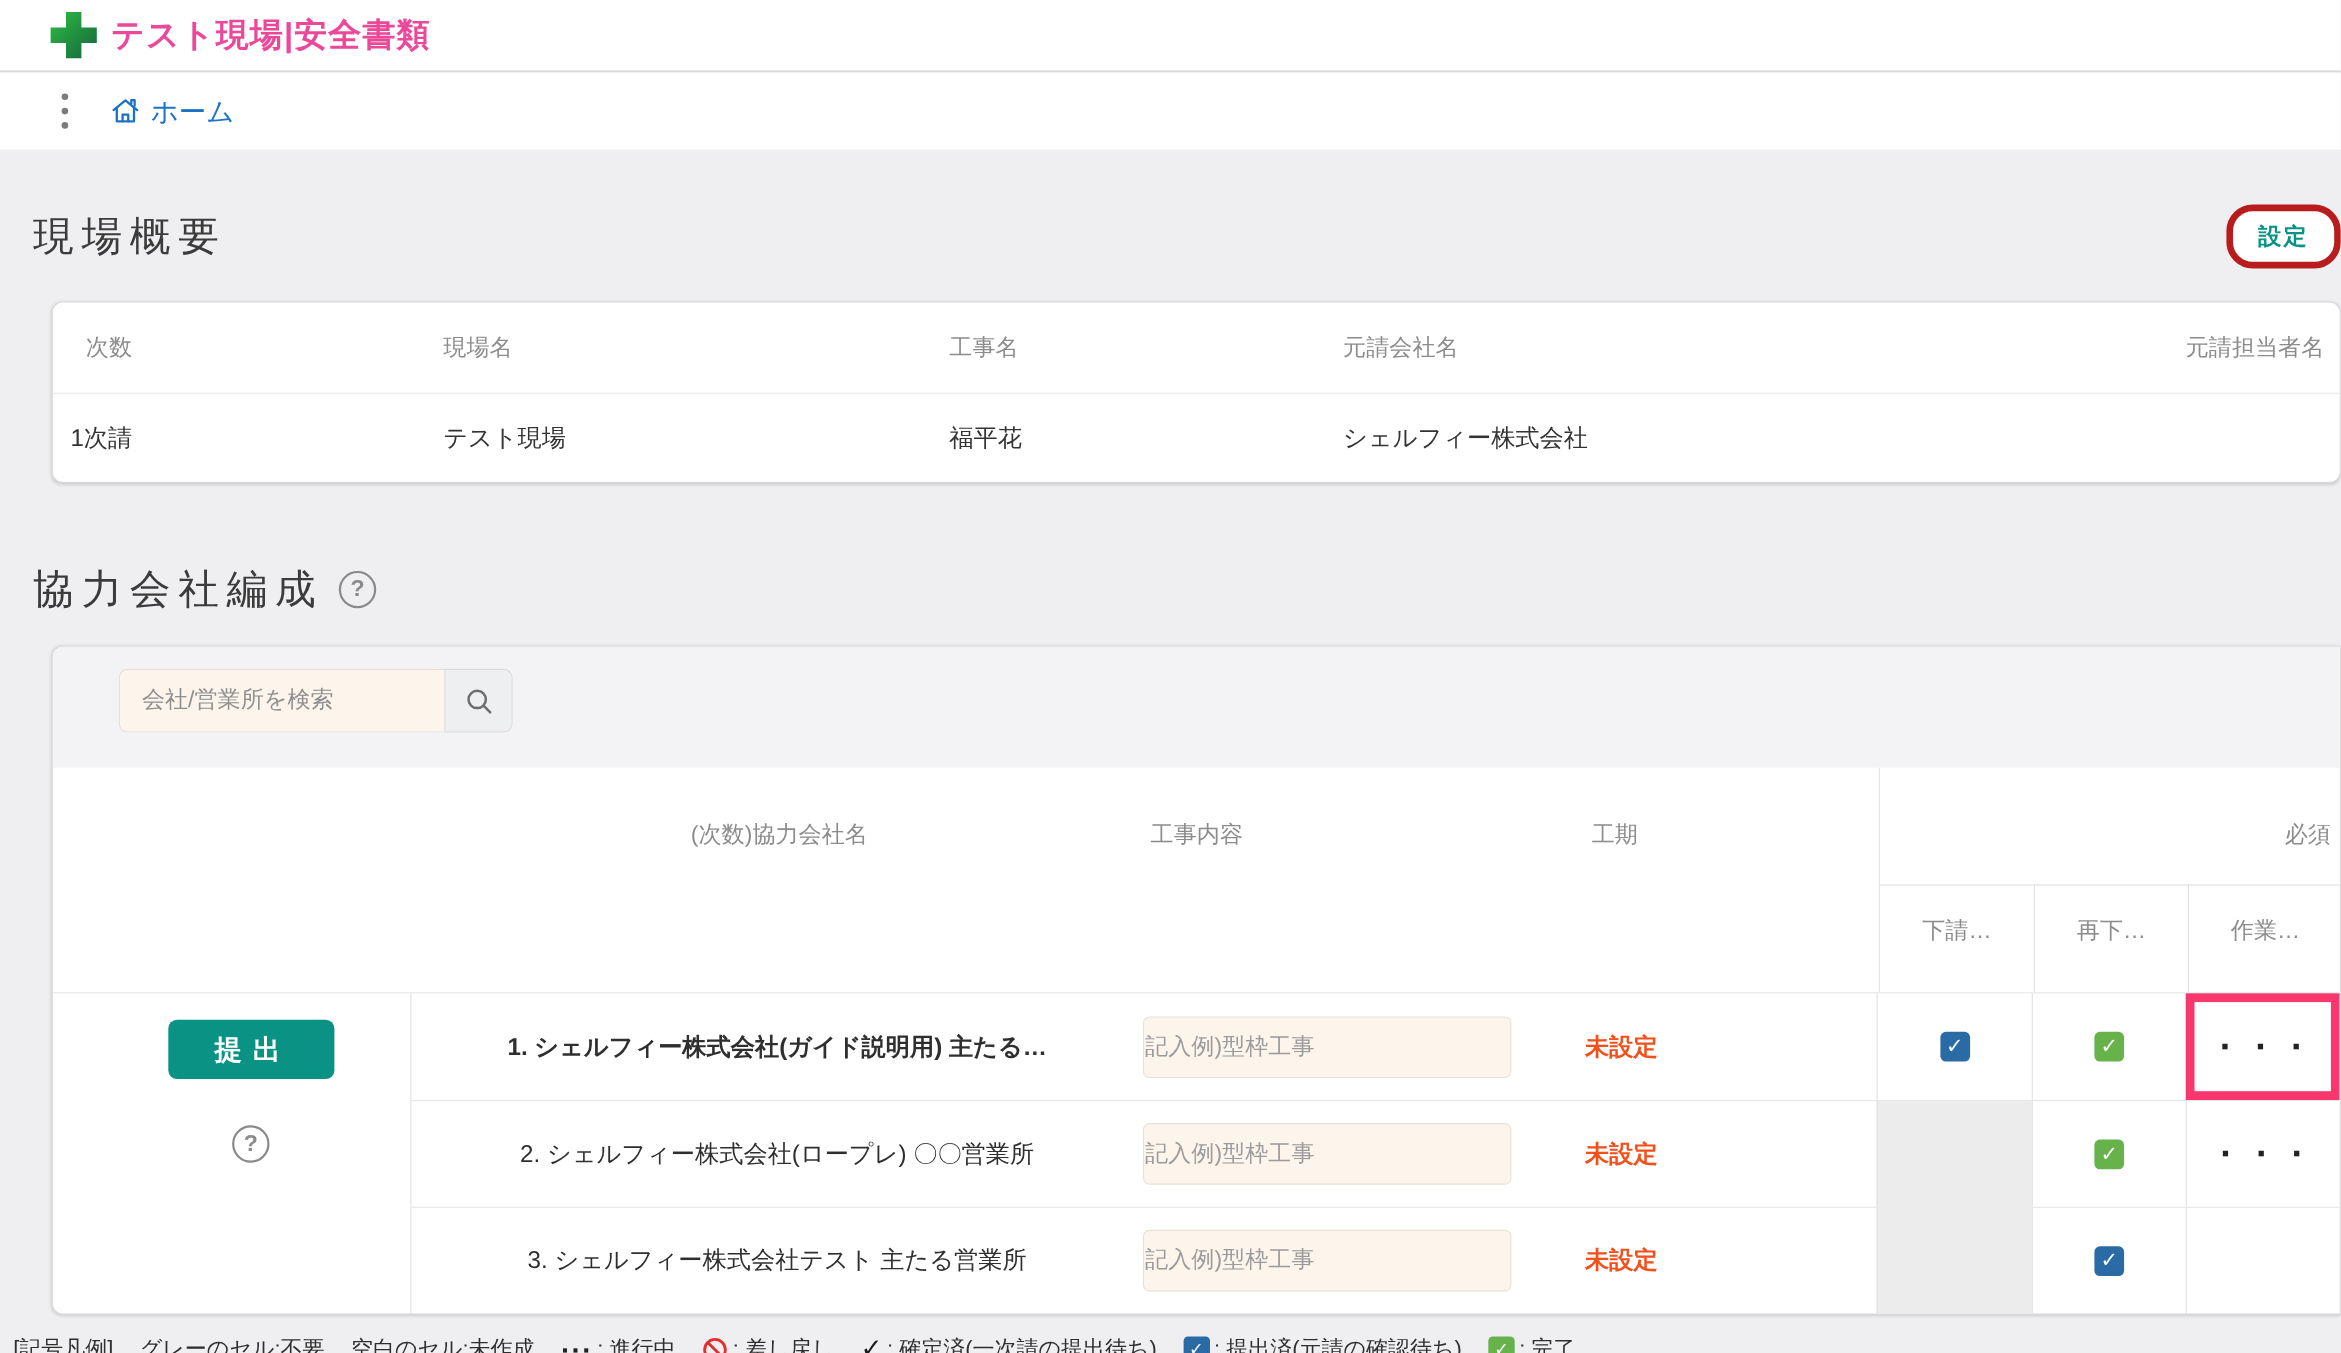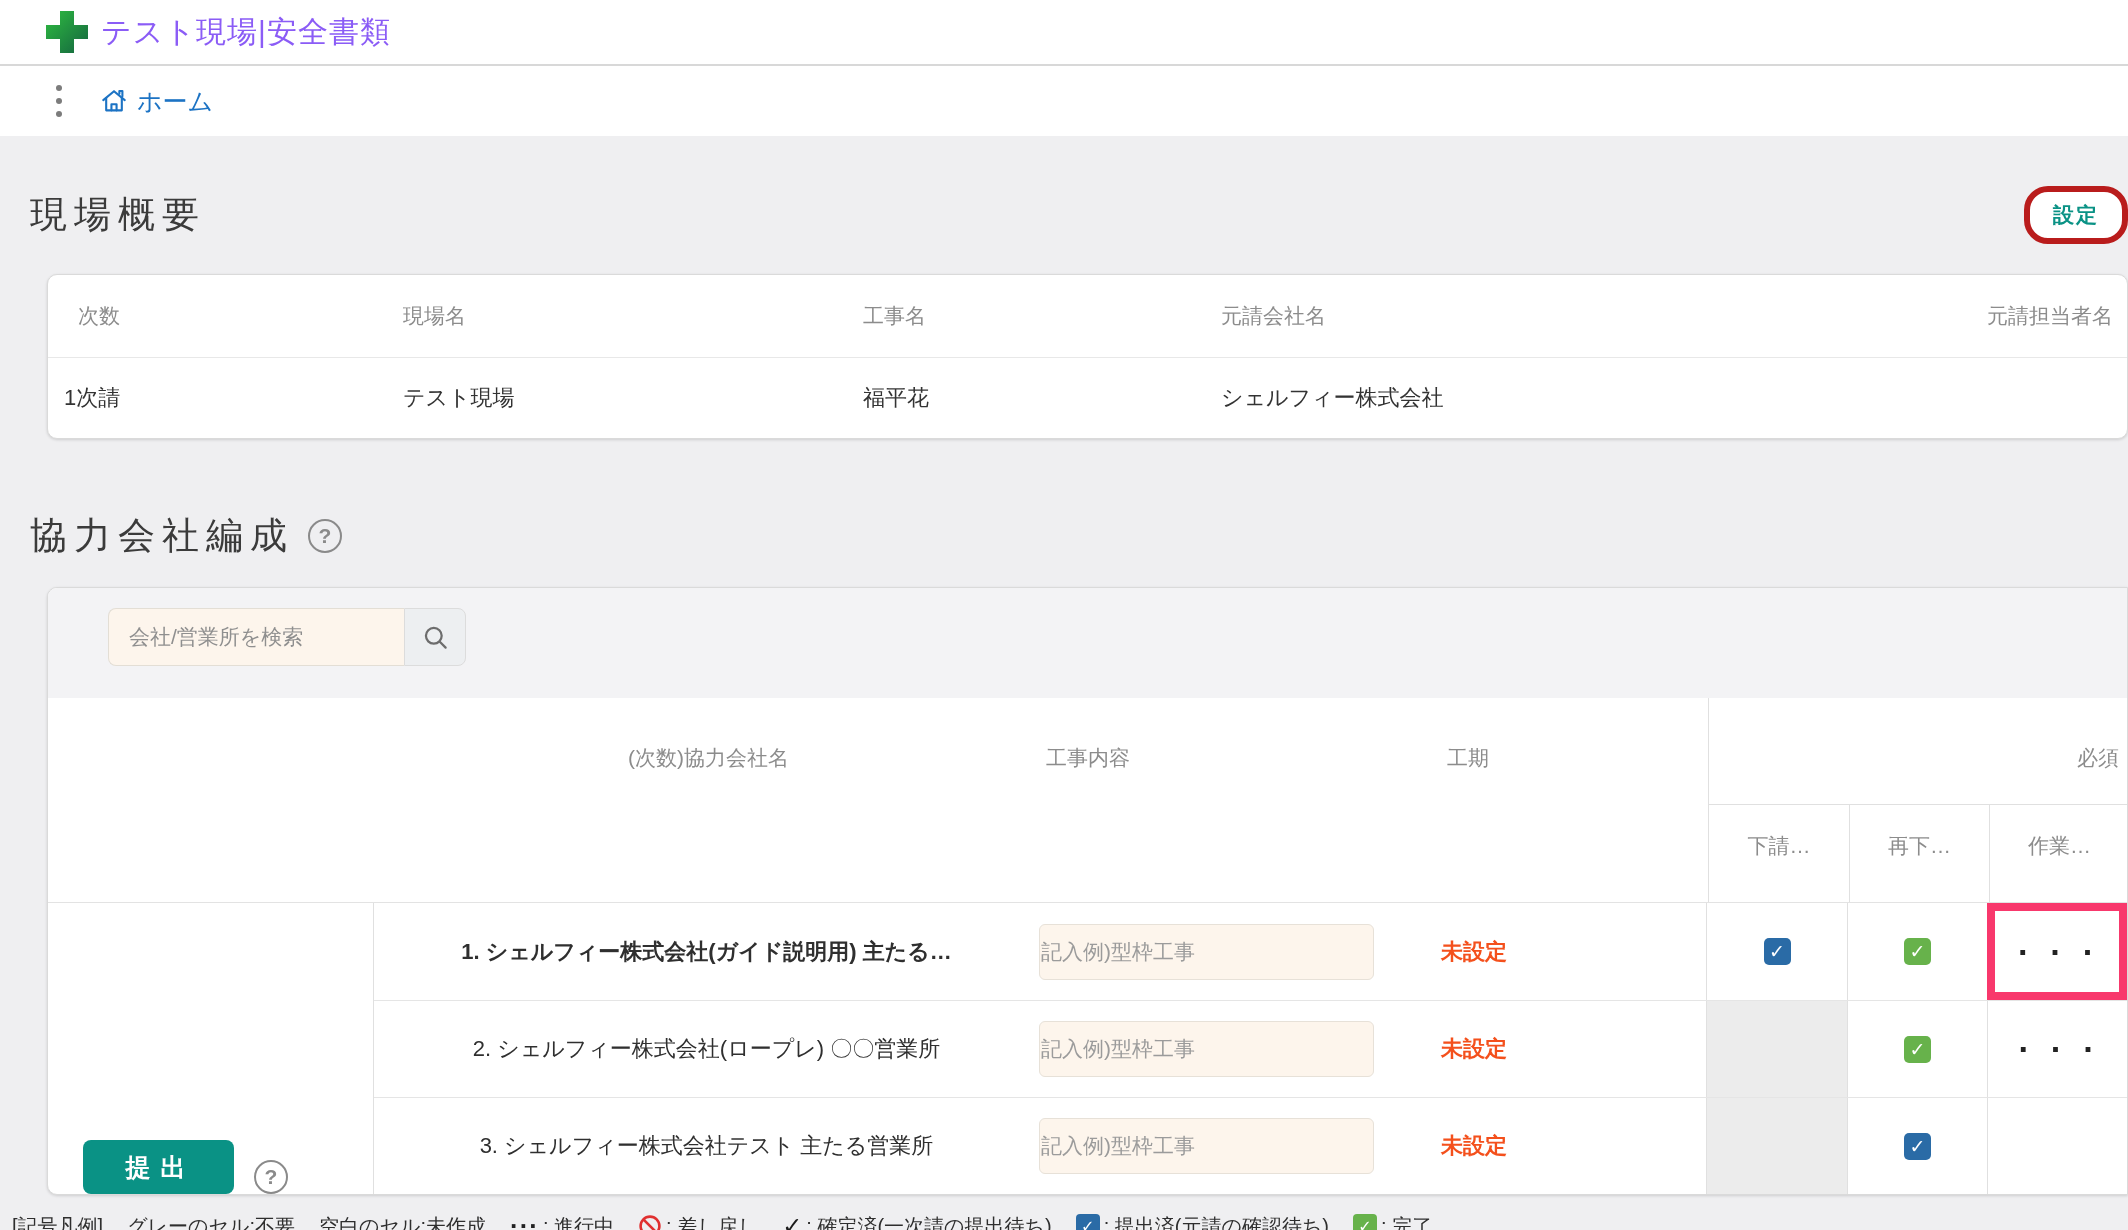--- a/index.html
+++ b/index.html
@@ -8,21 +8,21 @@
     background:#efeff1;
     font-family:"Liberation Sans","DejaVu Sans",sans-serif;
     color:#333;
   }
   
   .appbar{
     height:66px;background:#fff;border-bottom:2px solid #d8d8d8;
     display:flex;align-items:center;padding-left:45px;box-sizing:border-box;
   }
   .appbar .logo{width:44px;height:44px;flex:0 0 auto;}
-  .appbar .title{font-size:30px;font-weight:normal;color:#8b5cf6;margin-left:12px;letter-spacing:1px;}
+  .appbar .title{font-size:30px;font-weight:bold;color:#ec4899;margin-left:12px;letter-spacing:1px;}
   .navbar{
     height:70px;background:#fff;display:flex;align-items:center;padding-left:56px;
   }
   .kebab{display:flex;flex-direction:column;gap:7px;margin-right:38px;cursor:pointer;}
   .kebab i{width:6px;height:6px;border-radius:50%;background:#7c7c7c;display:block;}
   .home-link{display:flex;align-items:center;gap:9px;color:#1c73c4;font-size:25px;cursor:pointer;text-decoration:none;}
   
   .h-row{display:flex;align-items:center;margin:50px 0 0 30px;gap:26px;justify-content:space-between;}
   .h-row2{display:flex;align-items:center;margin:72px 0 0 30px;gap:14px;}
   .sec-title{font-size:37px;color:#3b3b3b;letter-spacing:7px;}
@@ -70,21 +70,21 @@
   .vline{position:absolute;top:0;bottom:0;width:1px;background:#e0e0e0;}
   .vl-a{left:1660px;}
   .vl-b{left:1801px;top:106px;}
   .vl-c{left:1941px;top:106px;}
   .sub-lbl{position:absolute;top:134px;color:#8c8c8c;font-size:21px;text-align:center;}
   .sub-0{left:1661px;width:140px;}
   .sub-1{left:1802px;width:139px;}
   .sub-2{left:1942px;width:139px;}
   
   .t-rows{display:flex;border-top:1px solid #e3e3e3;}
-  .action-col{width:328px;box-sizing:border-box;border-right:1px solid #e0e0e0;padding:24px 0 0 35px;display:flex;align-items:flex-end;gap:20px;}
+  .action-col{width:328px;box-sizing:border-box;border-right:1px solid #e0e0e0;padding:24px 0 0 35px;display:flex;align-items:center;gap:32px;flex-direction:column;}
   .submit-btn{
     width:151px;height:54px;background:#0a9285;color:#fff;border:none;border-radius:8px;
     font-size:25px;font-weight:bold;letter-spacing:10px;padding-left:10px;cursor:pointer;
     display:flex;align-items:center;justify-content:center;box-sizing:border-box;
     font-family:"Liberation Sans","DejaVu Sans",sans-serif;
   }
   .action-col .q-icon{margin-top:10px;}
   .rows-col{flex:1;display:flex;flex-direction:column;}
   .p-row{height:96px;display:flex;align-items:center;}
   .p-row + .p-row{border-top:1px solid #e5e5e5;}

